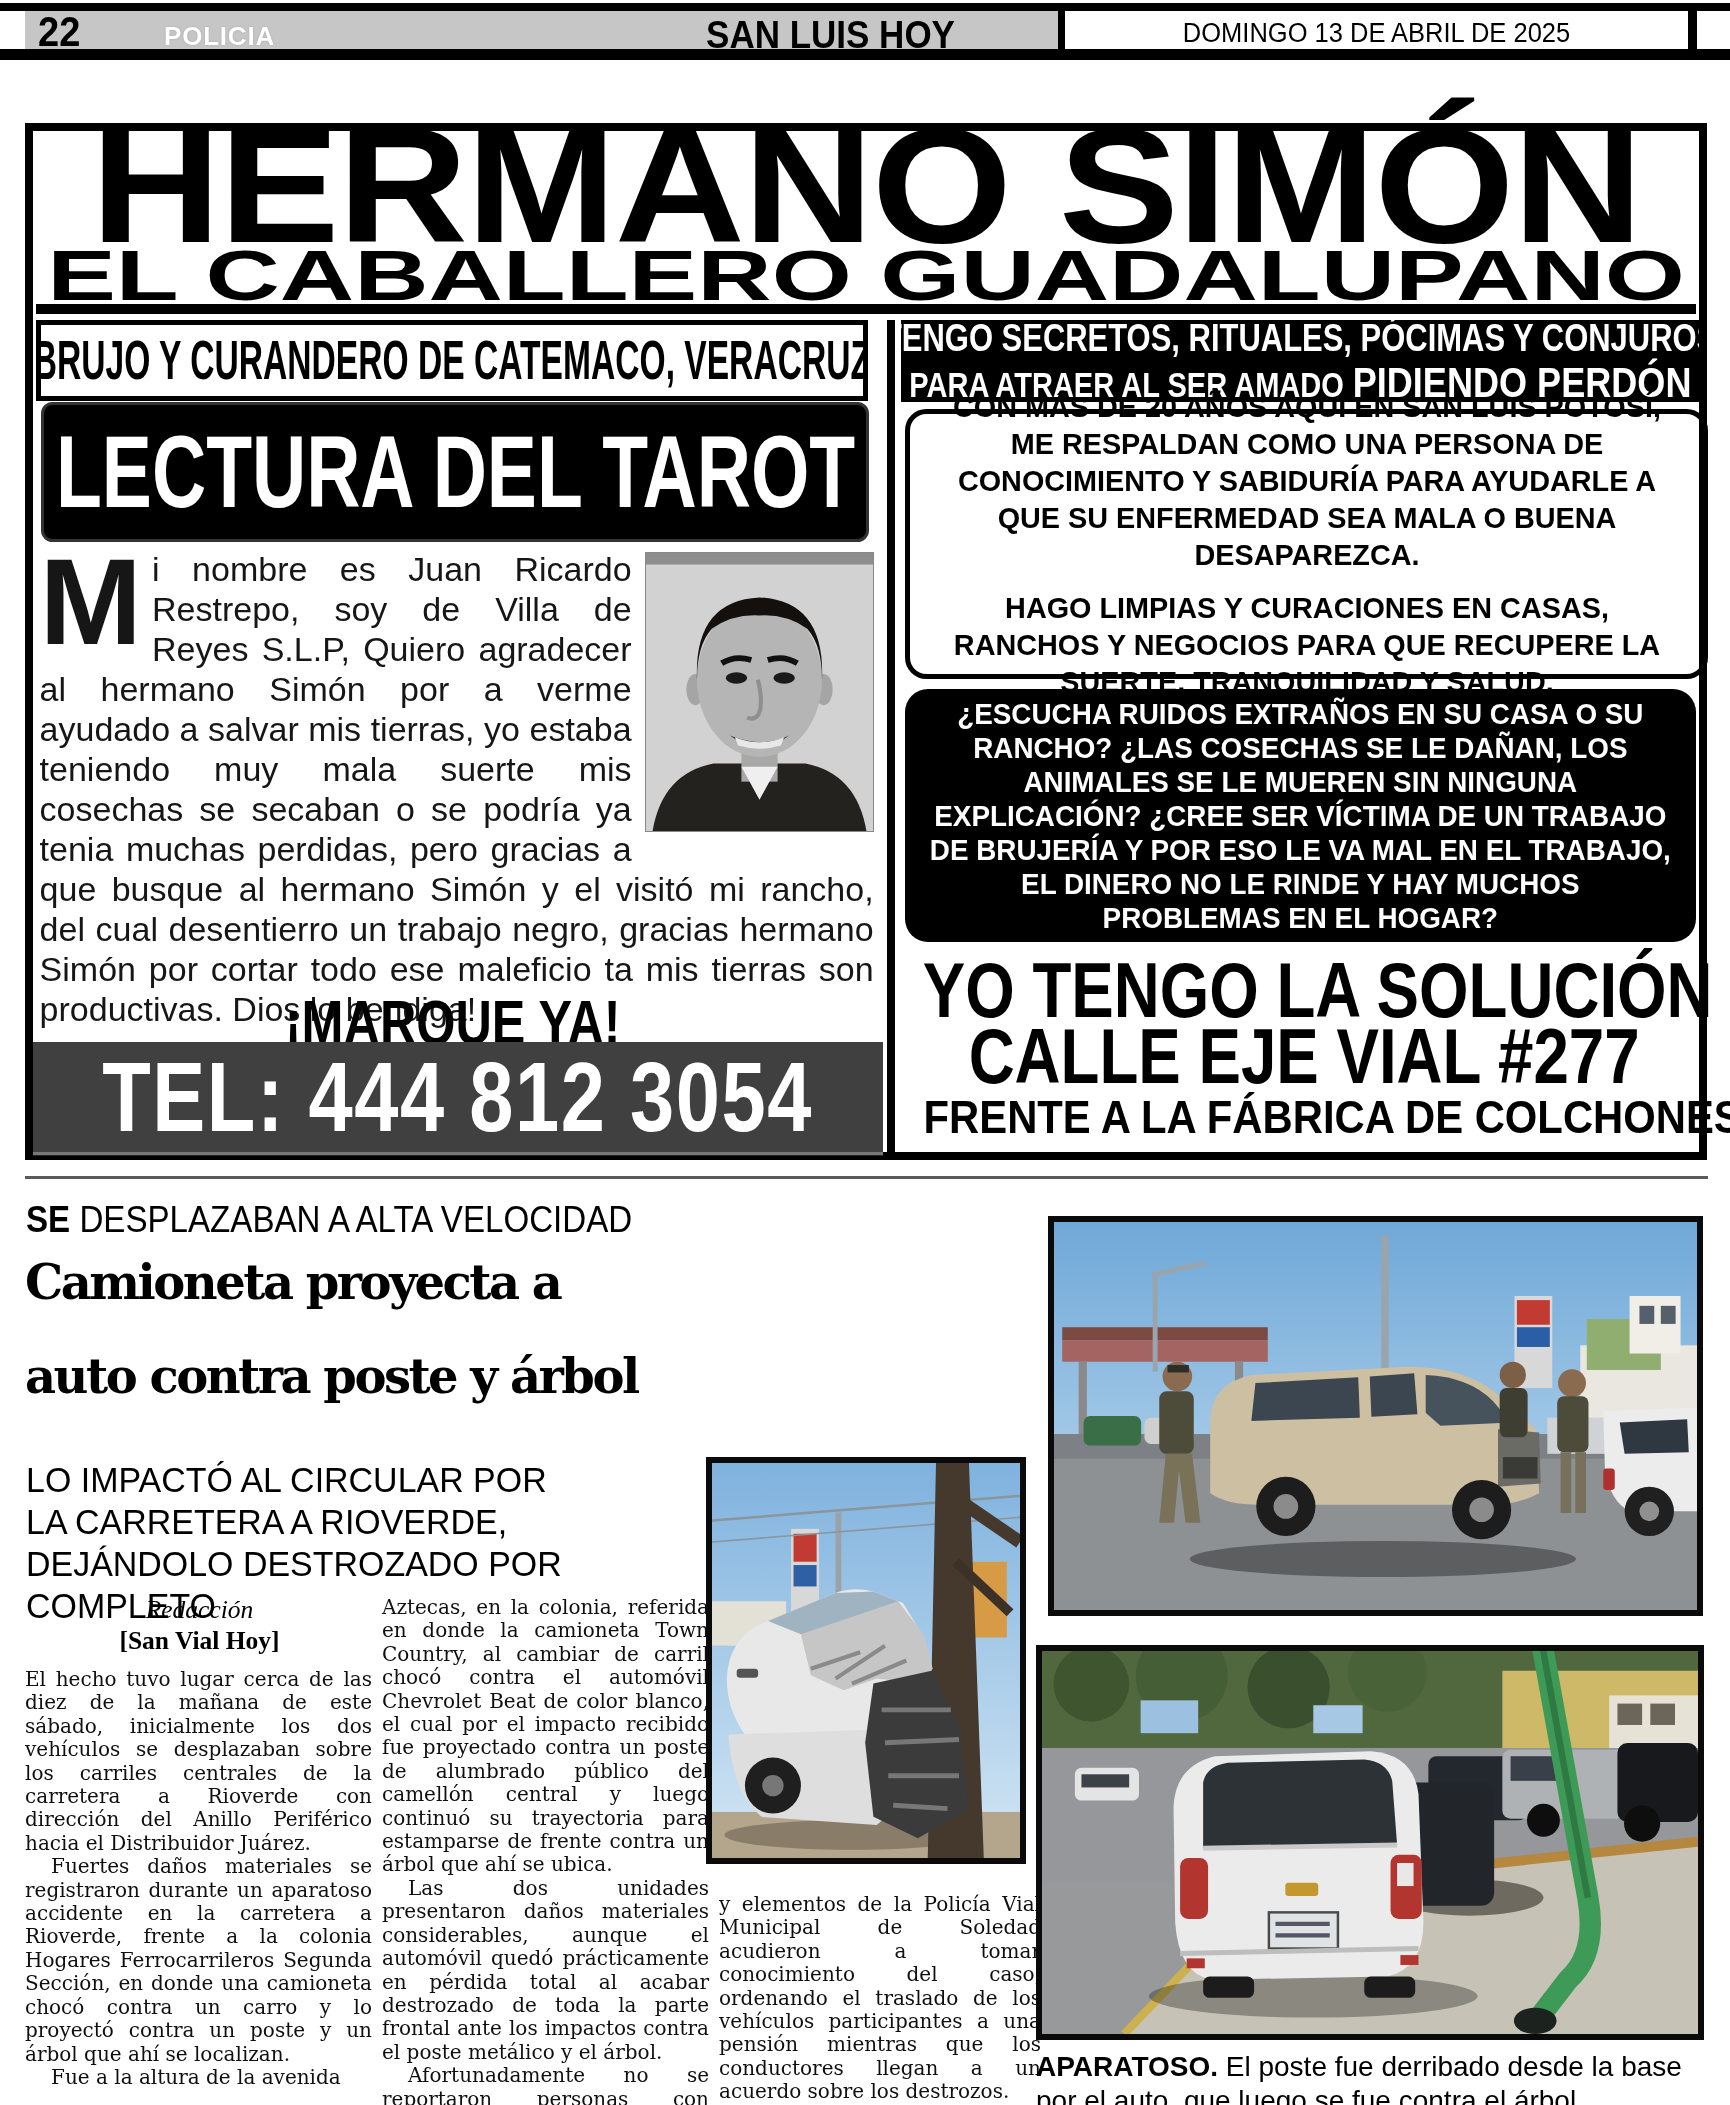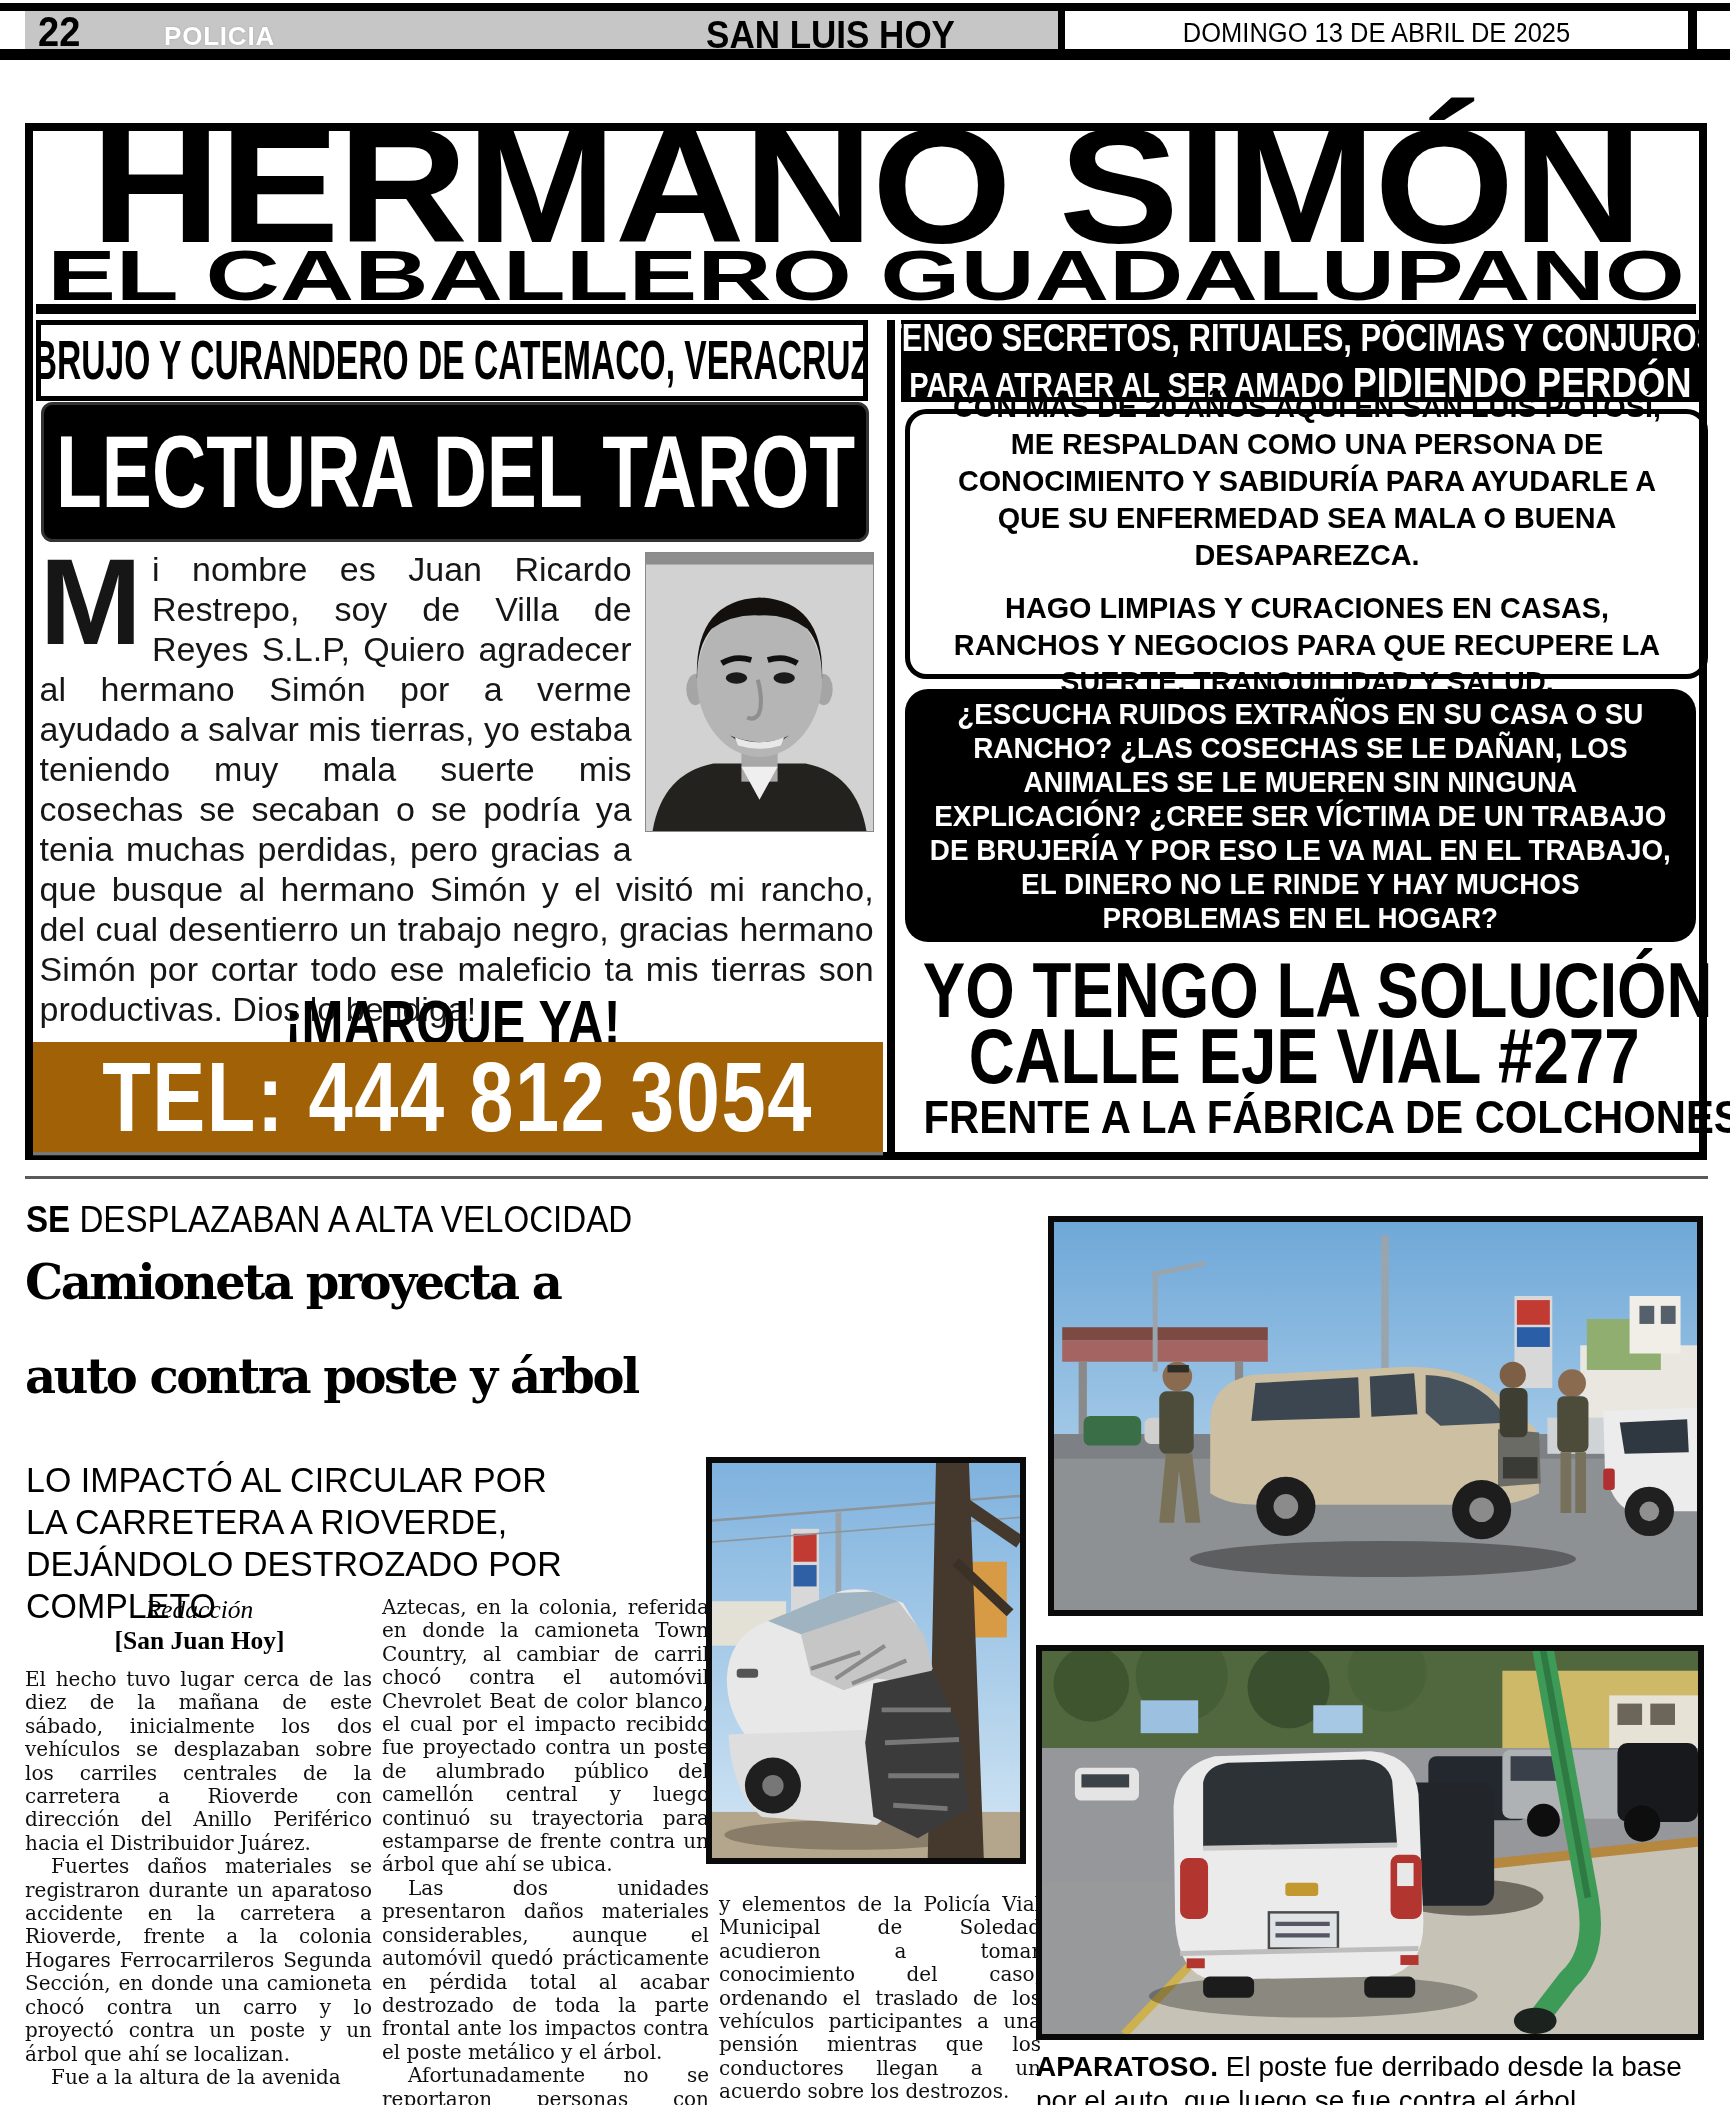--- a/index.html
+++ b/index.html
@@ -39,21 +39,21 @@
   .ad-tarot span{color:#fff;font-size:79px;font-weight:bold;white-space:nowrap;transform:scale(0.95,1.3);}
 
   .ad-testimonial{position:absolute;left:6.6px;top:418px;width:834px;height:444px;
                   font-size:34px;line-height:40px;text-align:justify;color:#161616;}
   .dropcap{float:left;font-size:123px;line-height:95px;font-weight:bold;margin:5px 10px 0 0;}
   .ad-portrait{float:right;width:227px;height:278px;margin:3.3px 0 8.2px 13px;background:#cfcfcf;
                border:1.6px solid #888;}
   .ad-portrait svg{display:block;width:100%;height:100%;}
   .ad-marque{position:absolute;left:0;top:860px;width:839px;text-align:center;}
   .ad-marque span{display:inline-block;font-size:53px;font-weight:900;transform:scale(0.95,1.2);}
-  .ad-tel{position:absolute;left:0;top:911px;width:850px;height:110px;background:#a16207;
+  .ad-tel{position:absolute;left:0;top:911px;width:850px;height:110px;background:#404040;
           display:flex;align-items:center;justify-content:center;overflow:hidden;box-shadow:0 3.3px 0 #777;}
   .ad-tel span{color:#fff;font-size:81px;font-weight:900;letter-spacing:1.6px;white-space:nowrap;
                transform:scale(0.98,1.22);}
 
   .ad-vline{position:absolute;left:854px;top:189px;width:8.2px;bottom:0;background:#000;}
 
   .ad-secrets{position:absolute;left:868px;top:189px;width:798px;height:82px;background:#000;
               display:flex;flex-direction:column;align-items:center;justify-content:center;overflow:hidden;}
   .ad-secrets .l1{color:#fff;font-size:36px;font-weight:bold;white-space:nowrap;transform:scale(0.86,1.1);}
   .ad-secrets .l2{display:flex;align-items:baseline;gap:10px;transform:scale(0.88,1.05);white-space:nowrap;}
@@ -207,21 +207,21 @@
 
   <div class="headline">
     <div>Camioneta proyecta a</div>
     <div>auto contra poste y árbol</div>
   </div>
 
   <div class="subhead">LO IMPACTÓ AL CIRCULAR POR LA CARRETERA A RIOVERDE, DEJÁNDOLO DESTROZADO POR COMPLETO</div>
 
   <div class="byline">
     <div class="byline-author">Redacción</div>
-    <div class="byline-src">[San Juan Hoy]</div>
+    <div class="byline-src">[San Vial Hoy]</div>
   </div>
 
   <div class="bodycol col1">
     <p>El hecho tuvo lugar cerca de las diez de la mañana de este sábado, inicialmente los dos vehículos se desplazaban sobre los carriles centrales de la carretera a Rioverde con dirección del Anillo Periférico hacia el Distribuidor Juárez.</p>
     <p>Fuertes daños materiales se registraron durante un aparatoso accidente en la carretera a Rioverde, frente a la colonia Hogares Ferrocarrileros Segunda Sección, en donde una camioneta chocó contra un carro y lo proyectó contra un poste y un árbol que ahí se localizan.</p>
     <p>Fue a la altura de la avenida</p>
   </div>
   <div class="bodycol col2">
     <p>Aztecas, en la colonia, referida en donde la camioneta Town Country, al cambiar de carril chocó contra el automóvil Chevrolet Beat de color blanco, el cual por el impacto recibido fue proyectado contra un poste de alumbrado público del camellón central y luego continuó su trayectoria para estamparse de frente contra un árbol que ahí se ubica.</p>
     <p>Las dos unidades presentaron daños materiales considerables, aunque el automóvil quedó prácticamente en pérdida total al acabar destrozado de toda la parte frontal ante los impactos contra el poste metálico y el árbol.</p>

